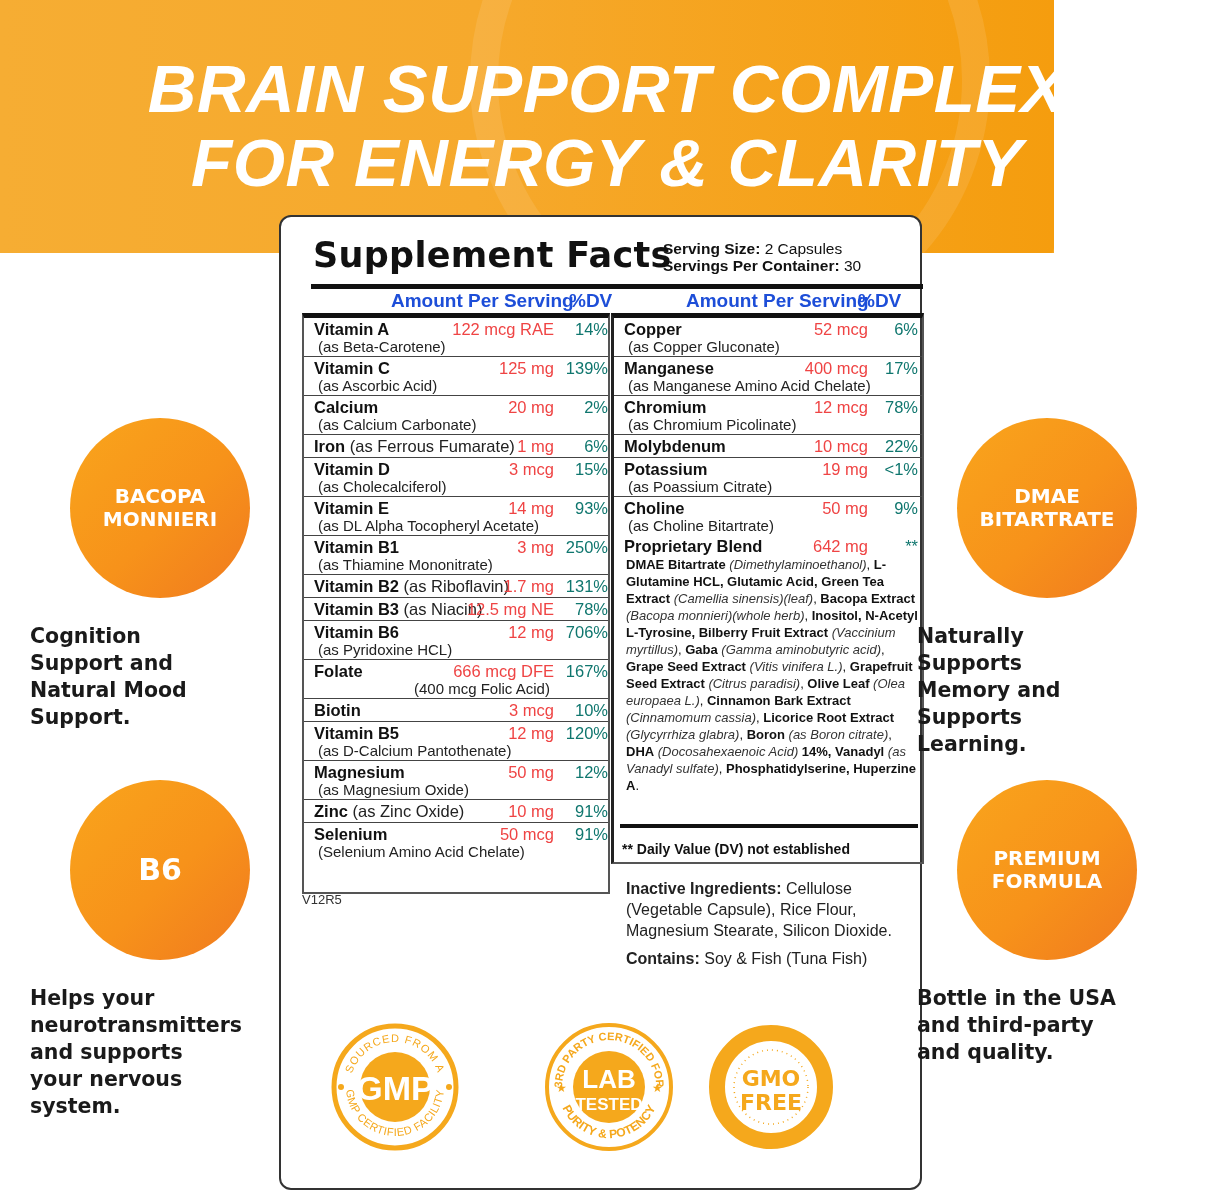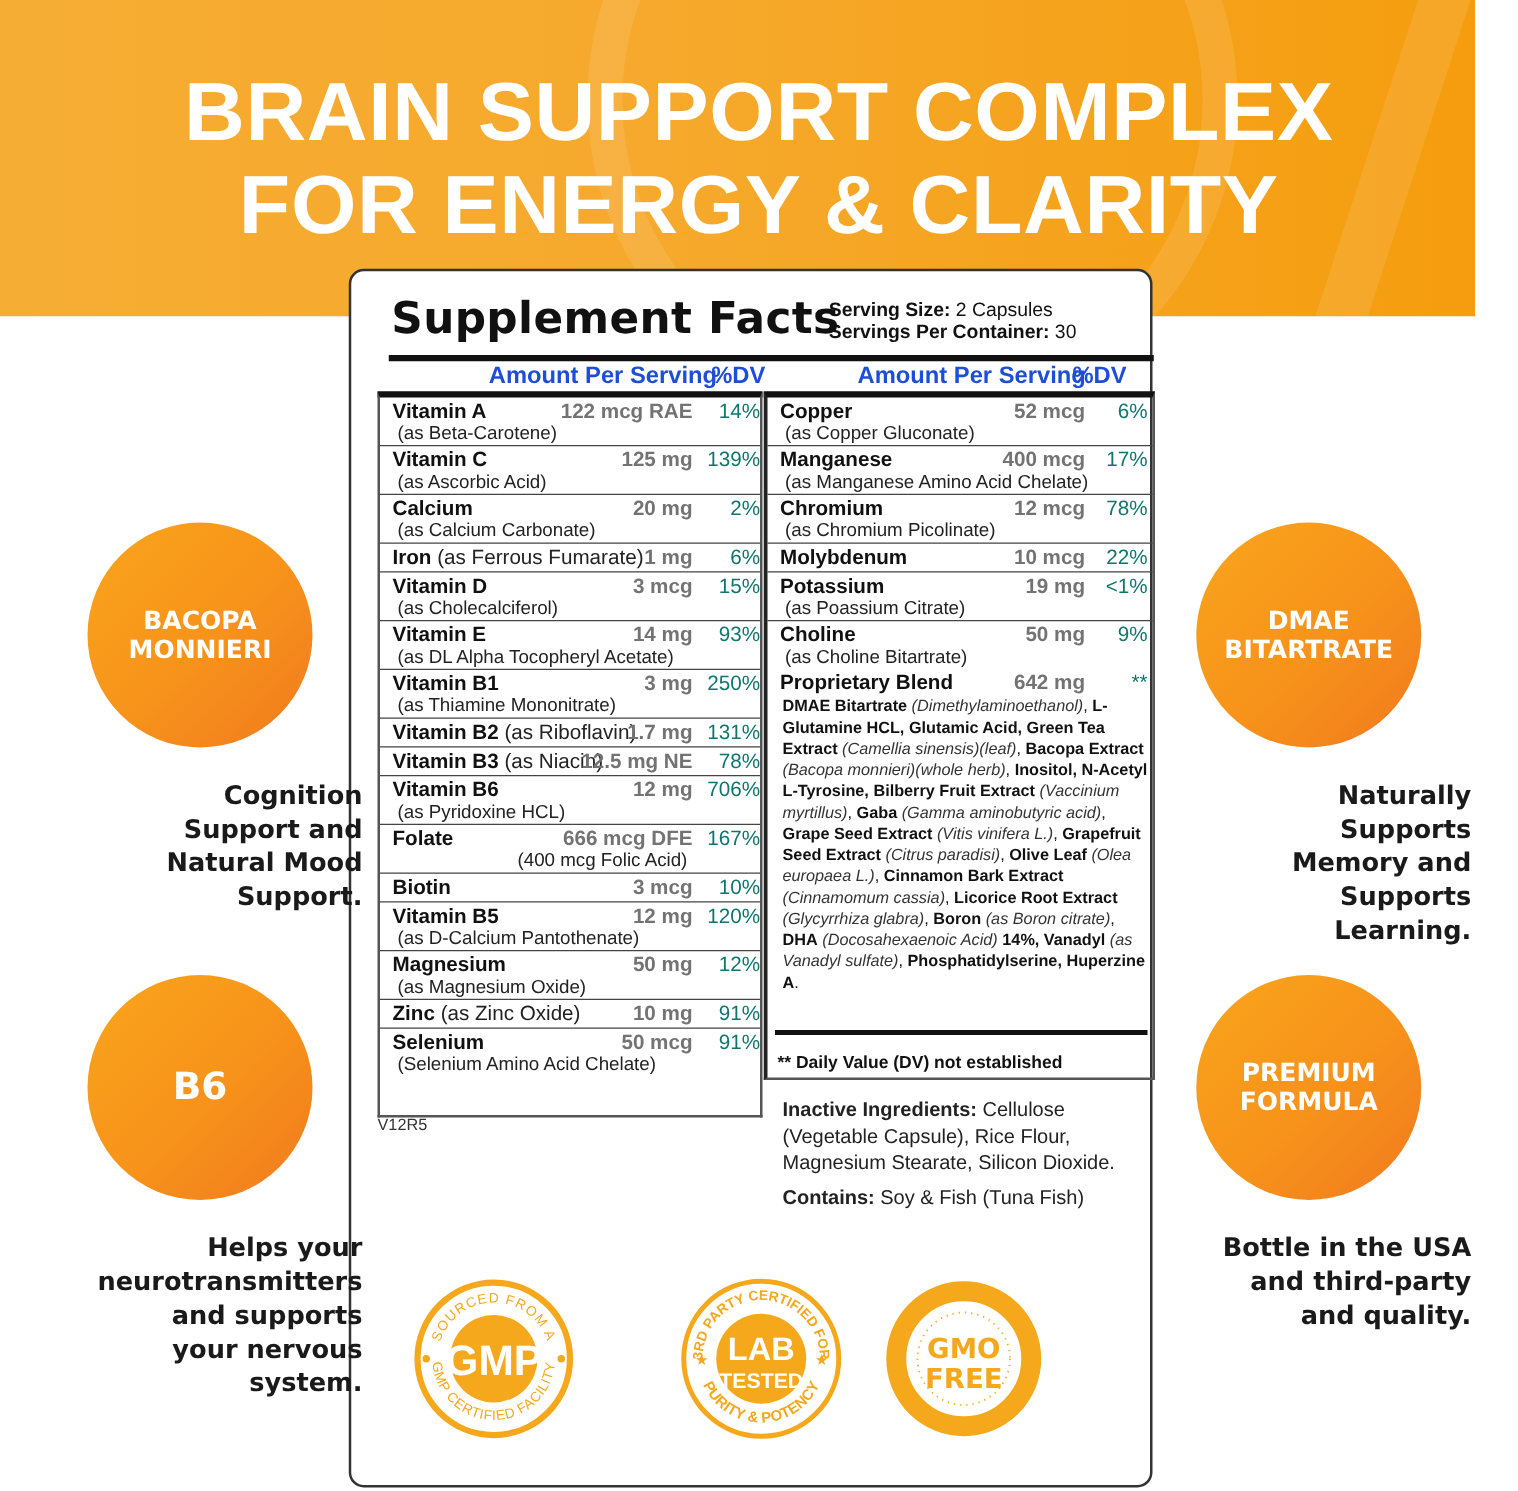--- a/index.html
+++ b/index.html
@@ -1,22 +1,23 @@
 <!DOCTYPE html>
 <html><head>
 <meta charset="utf-8">
 <style>
   * { box-sizing: border-box; margin: 0; padding: 0; }
   html, body { width: 1214px; height: 1193px; overflow: hidden; background: #ffffff; }
   body { position: relative; font-family: "Liberation Sans", sans-serif; color: #111; }
 
   .banner {
-    position: absolute; left: 0; top: 0; width: 1180px; height: 253px;
+    position: absolute; left: 0; top: 0; width: 1054px; height: 253px;
     background: linear-gradient(90deg, #f6ad33 0%, #f6a92c 45%, #f59d0e 100%);
     overflow: hidden;
+    font-style: italic;
   }
   .banner .swoosh1 {
     position: absolute; left: 470px; top: -180px; width: 520px; height: 520px;
     border-radius: 50%; border: 28px solid rgba(255,255,255,0.10);
   }
   .banner .swoosh2 {
     position: absolute; left: 1090px; top: -40px; width: 40px; height: 360px;
     background: rgba(255,255,255,0.10); transform: rotate(18deg);
   }
   .banner h1 {
@@ -54,21 +55,21 @@
     position: absolute; top: 80px; border: 2px solid #555;
   }
   .col.left { left: 0; width: 308px; height: 581px; border-top: 5px solid #111; }
   .col.right { left: 309px; width: 313px; height: 551px; border-top: 5px solid #111; border-left: 3px solid #222; }
 
   .row { position: relative; border-bottom: 1.5px solid #444; padding: 2px 0 1px 10px; }
   .row:last-child { border-bottom: none; }
   .row .name-line { position: relative; height: 19px; font-size: 16.5px; line-height: 19px; white-space: nowrap; }
   .row .nm { font-weight: 700; color: #111; }
   .row .nm-sub { font-weight: 400; color: #222; }
-  .row .amt { position: absolute; right: 54px; top: 0; font-weight: 700; color: #737373; }
+  .row .amt { position: absolute; right: 54px; top: 0; font-weight: 400; color: #ef4444; }
   .row .dv { position: absolute; right: 0; top: 0; font-weight: 400; color: #0f766e; }
   .row .sub { font-size: 15px; line-height: 16px; color: #222; padding-left: 4px; white-space: nowrap; }
   .row .sub.indent { padding-left: 100px; }
 
   .blend-text {
     font-size: 13px; line-height: 17px; color: #111; padding: 0 4px 0 2px;
   }
   .blend-text b { font-weight: 700; }
   .blend-text i { font-style: italic; color: #333; }
 
@@ -77,21 +78,21 @@
 
   .version { position: absolute; left: 302px; top: 892px; font-size: 13px; color: #333; }
 
   .inactive { position: absolute; left: 626px; top: 878px; width: 296px; font-size: 16px; line-height: 21px; color: #222; }
   .inactive b { font-weight: 700; }
   .contains { position: absolute; left: 626px; top: 950px; font-size: 16px; color: #222; }
   .contains b { font-weight: 700; }
 
   .badge { position: absolute; top: 1022px; width: 130px; height: 130px; }
 
-  .feature { position: absolute; width: 260px; text-align: right; }
+  .feature { position: absolute; width: 260px; text-align: left; }
   .feature .circle {
     margin: 0 auto; width: 180px; height: 180px; border-radius: 50%;
     background: linear-gradient(135deg, #f9a51c 0%, #f7921a 55%, #f07a1f 100%);
     display: flex; align-items: center; justify-content: center; flex-direction: column;
     color: #fff; font-weight: 700; font-family: "DejaVu Sans", sans-serif;
   }
   .feature .circle span { display: block; line-height: 1.15; }
   .feature .desc {
     margin-top: 25px; font-family: "DejaVu Sans", sans-serif; font-weight: 700;
     font-size: 20.5px; line-height: 27px; color: #1a1a1a;

